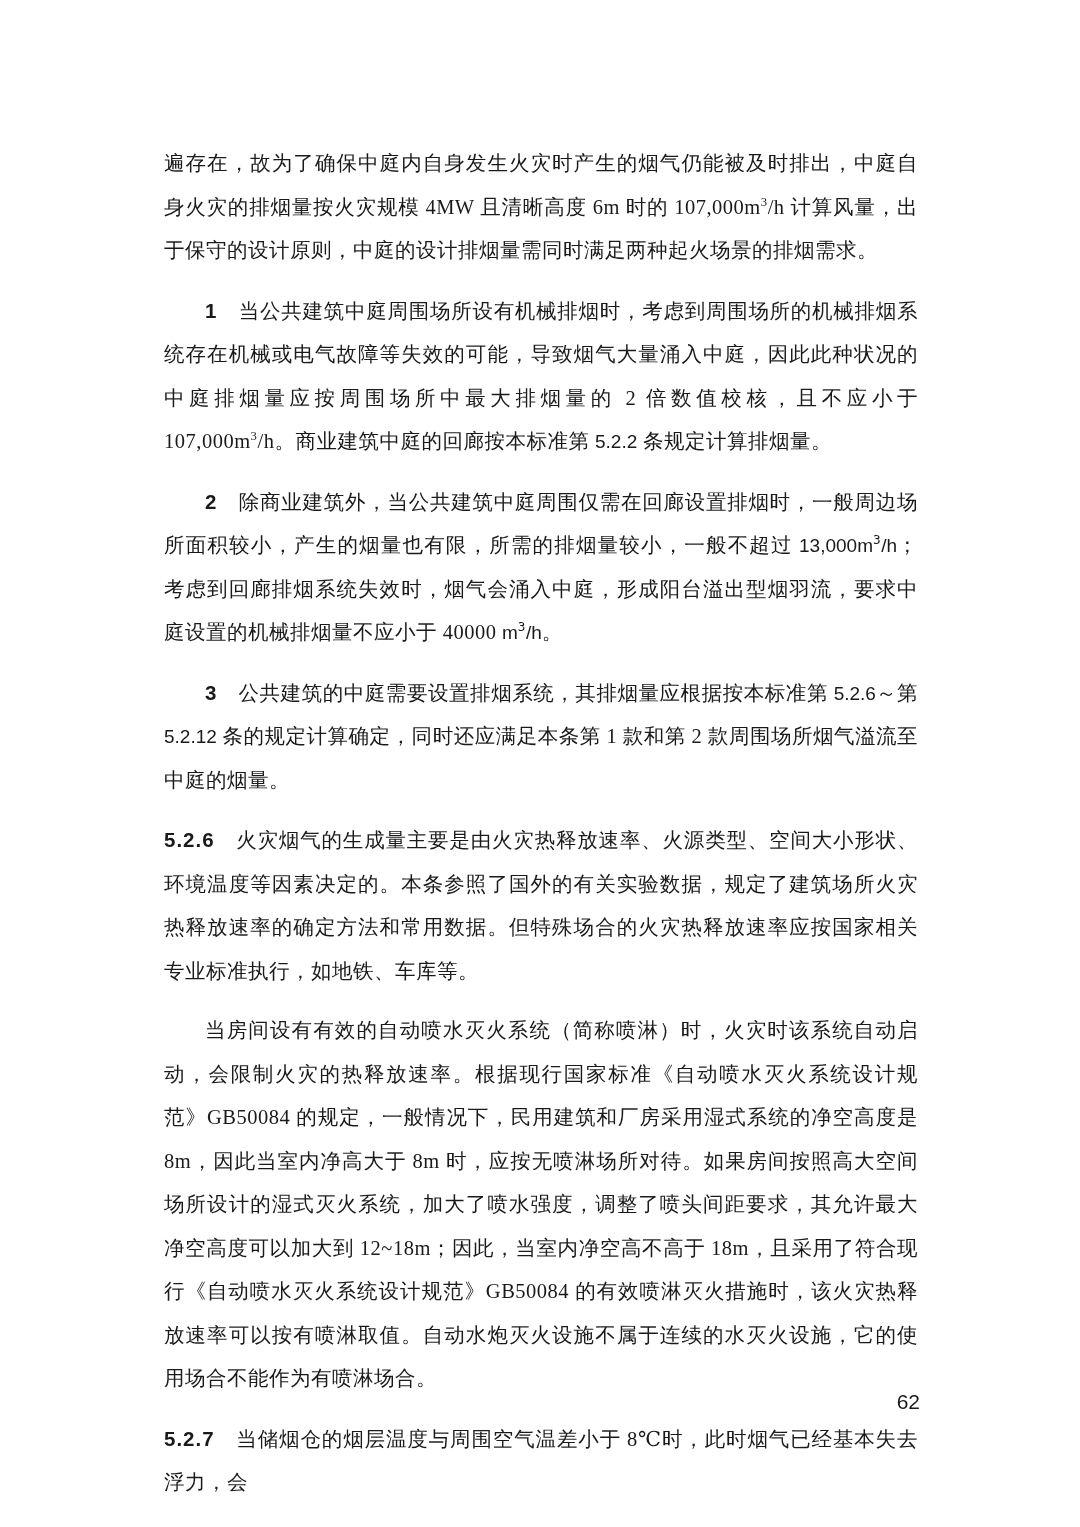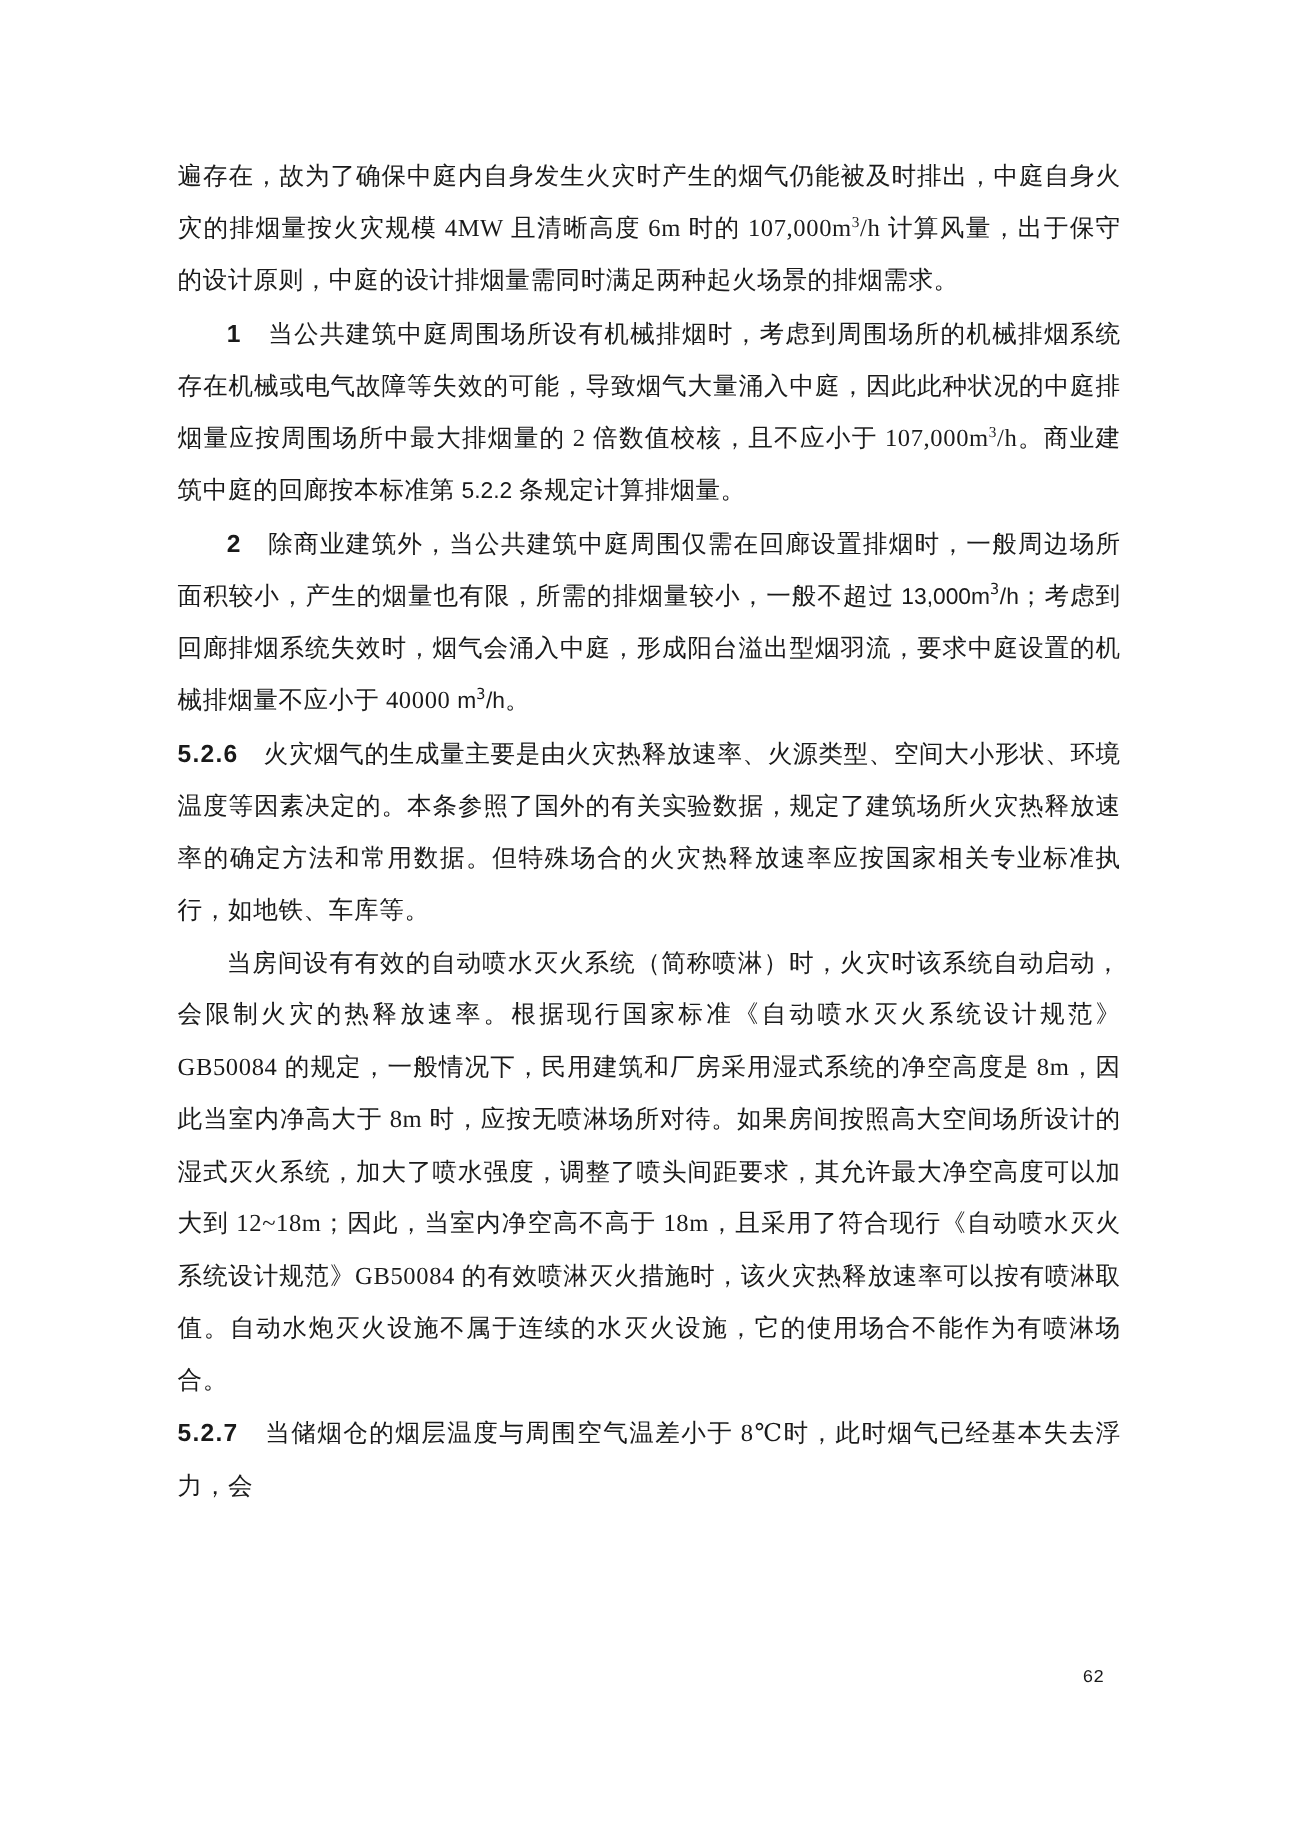--- a/index.html
+++ b/index.html
@@ -26,21 +26,21 @@
     position: absolute;
     left: 148px;
     top: 126px;
     width: 786px;
     font-size: 20.5px;
     line-height: 43.5px;
     text-align: justify;
     letter-spacing: 0.5px;
   }
   .para {
-    margin: 0;
+    margin: 16px;
     padding: 0;
   }
   .para.indent {
     text-indent: 2em;
   }
   
   .b {
     font-family: "Liberation Sans", "DejaVu Sans", sans-serif;
     font-weight: bold;
     letter-spacing: 1px;
@@ -56,32 +56,33 @@
     line-height: 0;
     vertical-align: super;
   }
   sup.msup {
     font-family: "DejaVu Sans Mono", "Liberation Mono", monospace;
   }
   .page-number {
     position: absolute;
     right: 160px;
     top: 1390px;
-    font-size: 15px;
-    font-family: Liberation Mono, monospace;
+    font-size: 21px;
+    font-family: Liberation Sans, sans-serif;
     color: #1a1a1a;
     text-align: right;
   }
 </style>
 </head>
 <body>
 
 <div class="page">
   <main class="doc-body">
       <p class="para"><span>遍存在，故为了确保中庭内自身发生火灾时产生的烟气仍能被及时排出，中庭自身火灾的排烟量按火灾规模 4MW 且清晰高度 6m 时的 107,000m</span><sup class="sup">3</sup><span>/h 计算风量，出于保守的设计原则，中庭的设计排烟量需同时满足两种起火场景的排烟需求。</span></p>
       <p class="para indent"><span class="b">1</span><span>　当公共建筑中庭周围场所设有机械排烟时，考虑到周围场所的机械排烟系统存在机械或电气故障等失效的可能，导致烟气大量涌入中庭，因此此种状况的中庭排烟量应按周围场所中最大排烟量的 2 倍数值校核，且不应小于 107,000m</span><sup class="sup">3</sup><span>/h。商业建筑中庭的回廊按本标准第 </span><span class="m">5.2.2</span><span> 条规定计算排烟量。</span></p>
       <p class="para indent"><span class="b">2</span><span>　除商业建筑外，当公共建筑中庭周围仅需在回廊设置排烟时，一般周边场所面积较小，产生的烟量也有限，所需的排烟量较小，一般不超过 </span><span class="m">13,000m</span><sup class="msup">3</sup><span class="m">/h</span><span>；考虑到回廊排烟系统失效时，烟气会涌入中庭，形成阳台溢出型烟羽流，要求中庭设置的机械排烟量不应小于 40000 </span><span class="m">m</span><sup class="msup">3</sup><span class="m">/h</span><span>。</span></p>
+      <p class="para indent"><span class="b">3</span><span>　公共建筑的中庭需要设置排烟系统，其排烟量应根据按本标准第 </span><span class="m">5.2.6</span><span>～第 </span><span class="m">5.2.12</span><span> 条的规定计算确定，同时还应满足本条第 1 款和第 2 款周围场所烟气溢流至中庭的烟量。</span></p>
       <p class="para"><span class="b">5.2.6</span><span>　火灾烟气的生成量主要是由火灾热释放速率、火源类型、空间大小形状、环境温度等因素决定的。本条参照了国外的有关实验数据，规定了建筑场所火灾热释放速率的确定方法和常用数据。但特殊场合的火灾热释放速率应按国家相关专业标准执行，如地铁、车库等。</span></p>
       <p class="para indent"><span>当房间设有有效的自动喷水灭火系统（简称喷淋）时，火灾时该系统自动启动，会限制火灾的热释放速率。根据现行国家标准《自动喷水灭火系统设计规范》GB50084 的规定，一般情况下，民用建筑和厂房采用湿式系统的净空高度是 8m，因此当室内净高大于 8m 时，应按无喷淋场所对待。如果房间按照高大空间场所设计的湿式灭火系统，加大了喷水强度，调整了喷头间距要求，其允许最大净空高度可以加大到 12~18m；因此，当室内净空高不高于 18m，且采用了符合现行《自动喷水灭火系统设计规范》GB50084 的有效喷淋灭火措施时，该火灾热释放速率可以按有喷淋取值。自动水炮灭火设施不属于连续的水灭火设施，它的使用场合不能作为有喷淋场合。</span></p>
       <p class="para"><span class="b">5.2.7</span><span>　当储烟仓的烟层温度与周围空气温差小于 8℃时，此时烟气已经基本失去浮力，会</span></p>
     </main>
   <div class="page-number">62</div>
 </div>
 
 </body></html>

